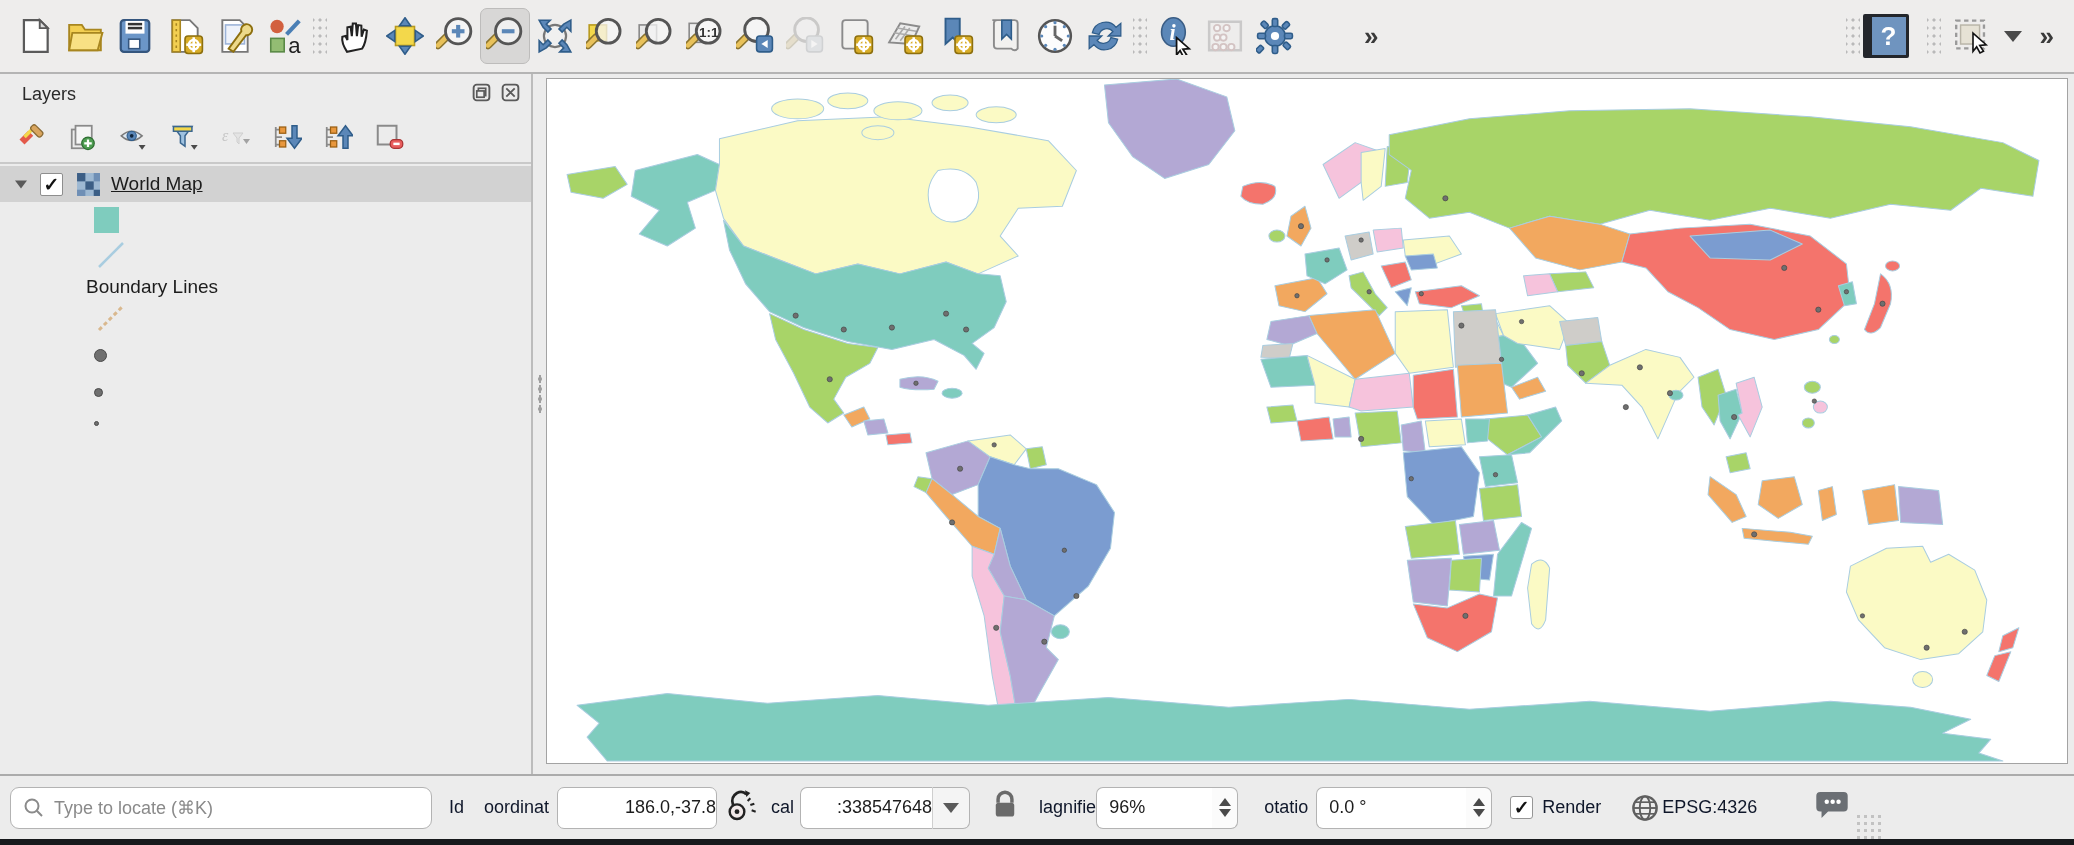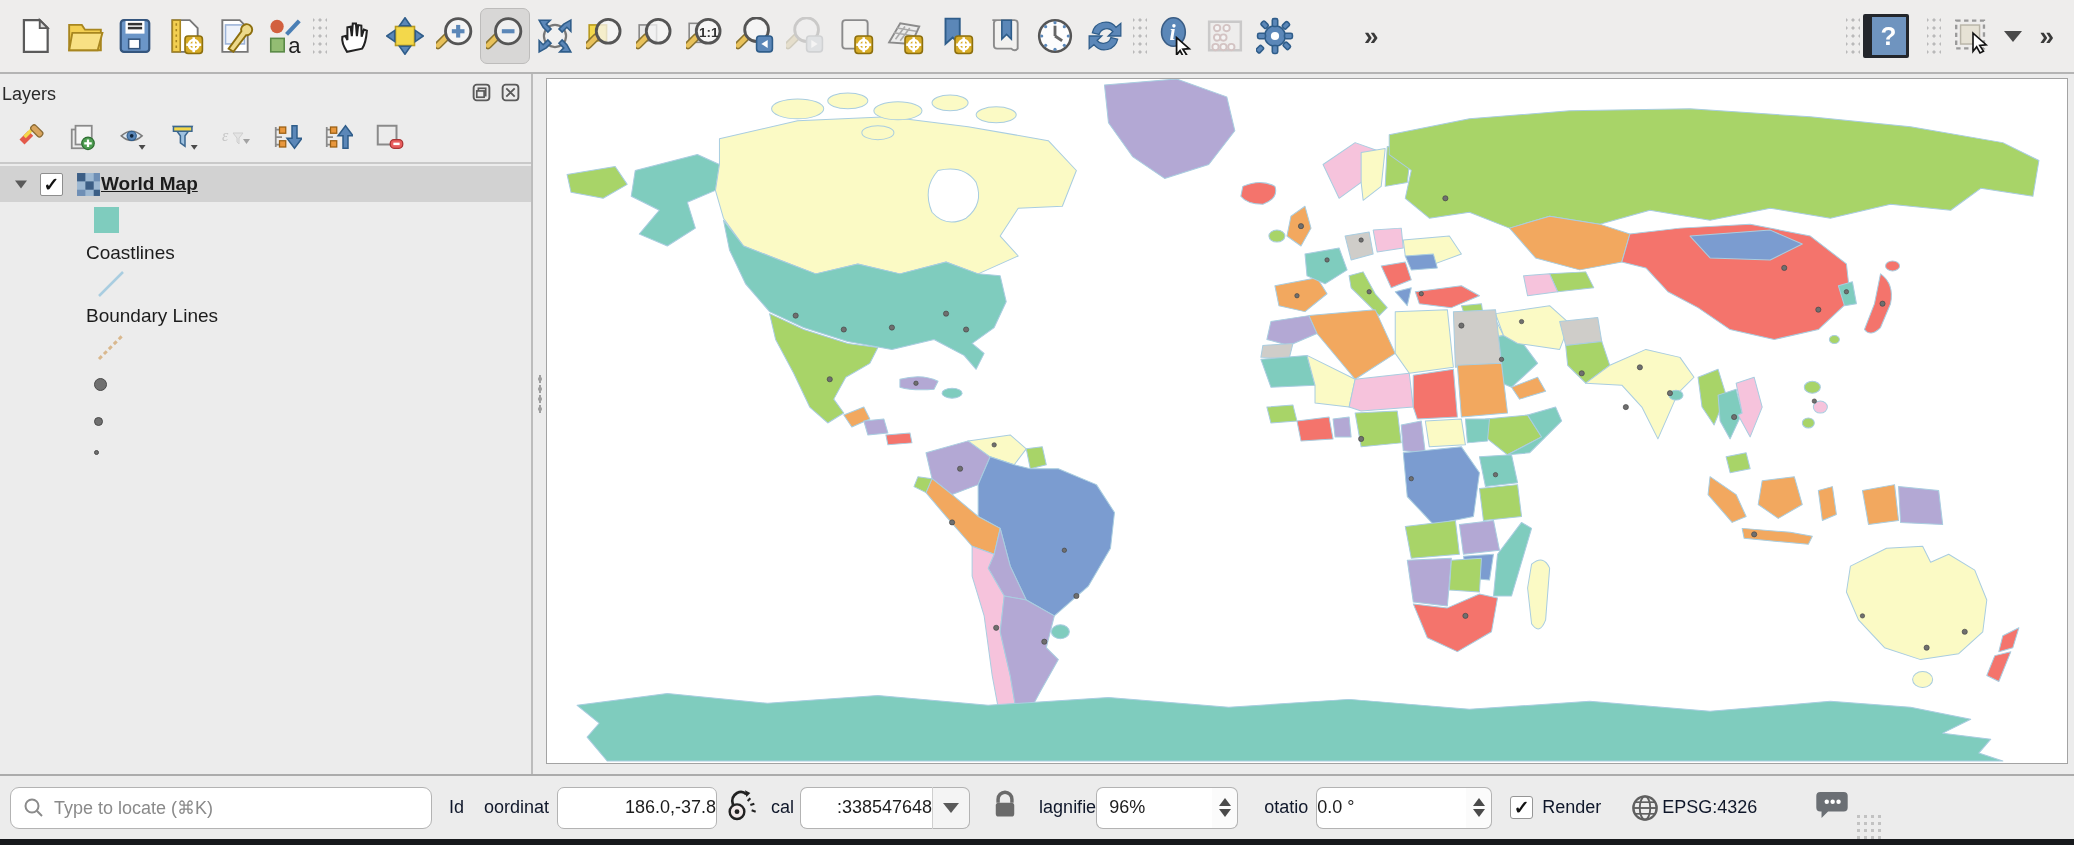--- a/index.html
+++ b/index.html
@@ -19,39 +19,39 @@
     background-size:7px 8px; background-position:center; }
   .toverflow { font-size:26px; font-weight:bold; color:#3a3a3a; padding:0 8px; flex:0 0 auto; letter-spacing:-2px;}
   .helpbtn { width:46px; height:44px; background:#6f94bf; border:3px solid #23262b; border-left:9px solid #23262b;
     color:#fff; font-size:26px; font-weight:bold; display:flex; align-items:center; justify-content:center;
     border-radius:2px; flex:0 0 auto;}
   .rightgroup { margin-left:auto; display:flex; align-items:center; }
 
   
   .main { height:700px; display:flex; }
   .layers-panel { width:531px; background:#ececec; display:flex; flex-direction:column; }
-  .panel-header { height:34px; display:flex; align-items:center; padding:6px 10px 0 2px;text-align:right; }
+  .panel-header { height:34px; display:flex; align-items:center; padding:6px 10px 0 22px;text-align:right; }
   .panel-title { font-size:18px; color:#2a2a2a; }
   .panel-winbtns { margin-left:auto; display:flex; gap:8px; }
   .panel-winbtns svg { width:21px; height:21px; }
   .panel-toolbar { height:56px; display:flex; align-items:center; gap:15px; padding:4px 0 0 14px;
     border-bottom:2px solid #c9c9c9; }
   .pbtn { width:36px; height:36px; display:flex; align-items:center; justify-content:center; }
   .pbtn svg { width:30px; height:30px; }
   .pbtn.disabled { opacity:.45; }
 
   .layer-tree { flex:1; padding-top:2px; font-size:19px; }
   .tree-row { display:flex; align-items:center; height:36px; }
   .tree-row.selected { background:#d2d2d2; }
   .tr-caret { width:14px; height:14px; margin-left:14px; }
   .tr-check { width:23px; height:23px; background:#fff; border:1.5px solid #8e8e8e; border-radius:2px;
     margin-left:12px; display:flex; align-items:center; justify-content:center;
     font-size:19px; font-weight:bold; color:#111; }
   .tr-licon { width:25px; height:25px; margin-left:13px; }
-  .tr-label { font-weight:bold; text-decoration:underline; }
+  .tr-label { margin-left:10px; font-weight:normal; text-decoration:underline; }
   .child-label { margin-left:86px; height:29px; display:flex; align-items:center; }
   .swatch-row { margin-left:94px; display:flex; align-items:center; }
   .sw-fill { width:25px; height:26px; margin:5px 0; }
   .sw-line { width:34px; height:34px; }
   .dotrow { margin-left:94px; display:flex; align-items:center; }
 
   .splitter { width:15px; background:#ececec; border-left:2px solid #bcbcbc; position:relative; }
   .splitter .grip { position:absolute; left:5px; top:300px; width:4px; height:40px;
     background-image:radial-gradient(#9f9f9f 1.5px, transparent 1.7px); background-size:4px 10px; }
 
@@ -434,21 +434,20 @@
               <rect x="9" y="9" width="8" height="8" fill="#3c5e85"></rect>
               <rect x="17" y="1" width="6" height="8" fill="#6f8fb5"></rect>
               <rect x="1" y="17" width="8" height="6" fill="#6f8fb5"></rect>
               <rect x="17" y="17" width="6" height="6" fill="#3c5e85"></rect>
             </svg>
             <span class="tr-label">World Map</span>
           </div>
           <div class="swatch-row">
             <div class="sw-fill" style="background: rgb(127, 204, 190);"></div>
           </div>
-          <div class="child-label">Coastlines</div>
           <div class="swatch-row">
             <svg class="sw-line" viewBox="0 0 34 34">
               <line x1="5" y1="29" x2="29" y2="5" stroke="#a9cde0" stroke-width="2.5"></line>
             </svg>
           </div>
           <div class="child-label">Boundary Lines</div>
           <div class="swatch-row">
             <svg class="sw-line" viewBox="0 0 34 34">
               <line x1="5" y1="29" x2="29" y2="5" stroke="#d9b88e" stroke-width="3" stroke-dasharray="4 3"></line>
             </svg>
@@ -680,21 +679,21 @@
       <div class="sb-input" style="width:116px;justify-content:flex-start;padding-left:12px;border-radius:7px 0 0 7px;border-right:none">
           <span>96%</span>
         </div>
       <div class="spinner">
           <i class="up"></i>
           <i class="dn"></i>
         </div>
     </div>
     <span class="sb-label" style="margin-left:26px">otatio</span>
     <div class="flat" style="margin-left:8px">
-      <div class="sb-input" style="width:150px;justify-content:flex-start;border-radius:7px 0 0 7px;border-right:none">
+      <div class="sb-input" style="width:150px;justify-content:flex-start;padding-left:12px;border-radius:7px 0 0 7px;border-right:none">
           <span>0.0 °</span>
         </div>
       <div class="spinner">
           <i class="up"></i>
           <i class="dn"></i>
         </div>
     </div>
     <div class="flat" style="margin-left:18px;gap:9px">
       <div class="rb-check">✓</div>
       <span class="sb-label">Render</span>

